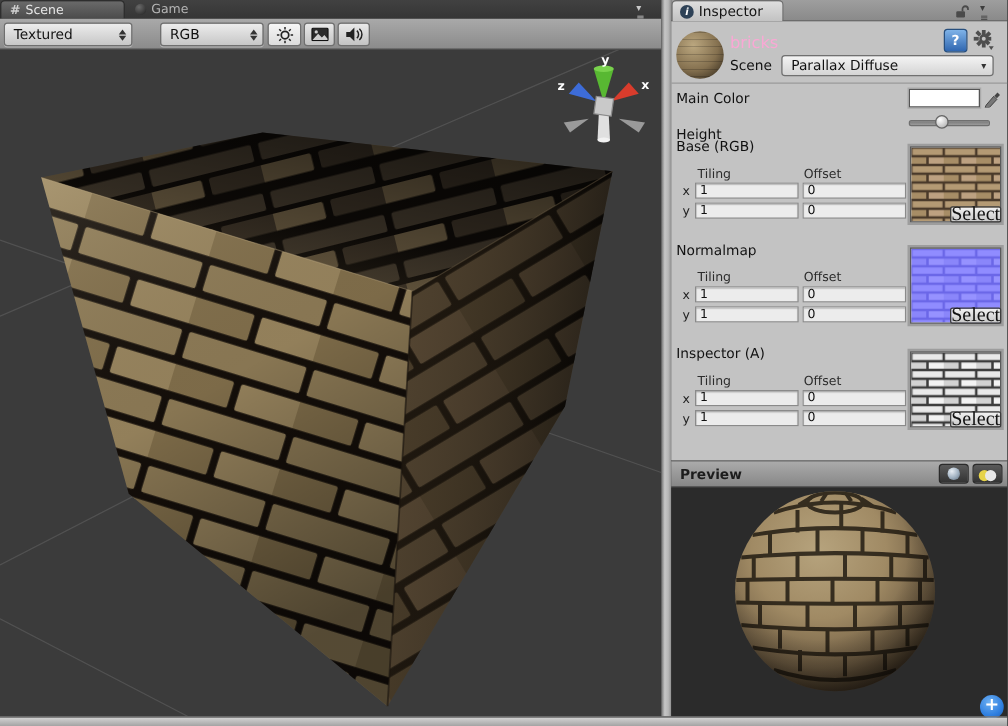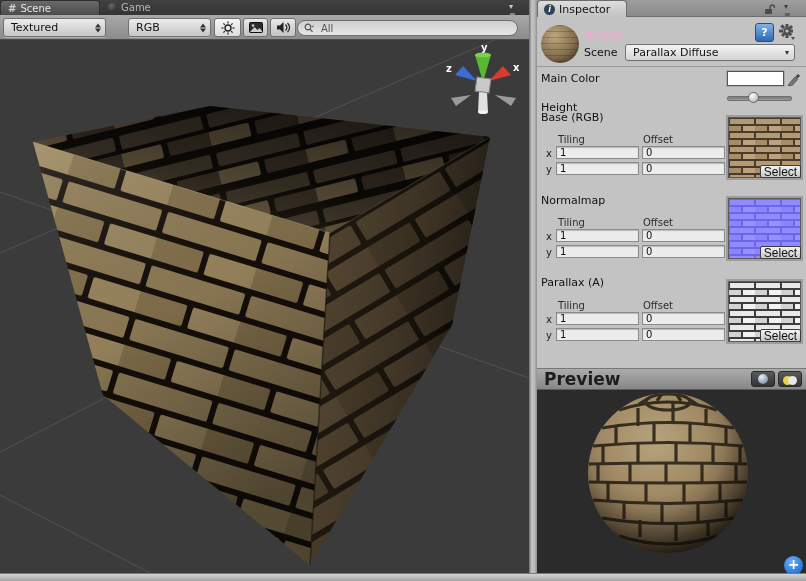--- a/index.html
+++ b/index.html
@@ -26,33 +26,33 @@
   
   .vdivider{left:529px;top:0;width:8px;height:573px;background:linear-gradient(90deg,#6e6e6e,#c6c6c6 35%,#b7b7b7 70%,#8f8f8f);}
   .insp-tabbar{left:537px;top:0;width:269px;height:17px;background:linear-gradient(#9e9e9e,#8a8a8a);border-bottom:1px solid #6c6c6c;box-sizing:border-box;}
   .tab-active-light{left:537px;top:0;width:90px;height:17px;background:linear-gradient(#dedede,#c2c2c2);border:1px solid #6c6c6c;border-bottom:none;border-radius:4px 4px 0 0;box-sizing:border-box;color:#141414;font-size:11px;display:flex;align-items:center;gap:4px;padding-left:6px;}
   .insp-body{left:537px;top:17px;width:269px;height:351px;background:#c3c3c3;}
   .lbl{color:#111;font-size:11px;}
   .small-hdr{color:#2c2c2c;font-size:10px;}
   .axis{color:#222;font-size:10px;}
   .field{height:13px;background:#ececec;border:1px solid #8a8a8a;box-sizing:border-box;font-size:10px;color:#111;padding:0 0 0 3px;font-family:inherit;box-shadow:inset 0 1px 1px rgba(0,0,0,.22);outline:none;}
   .thumb{box-sizing:border-box;border:1px solid #5a5a5a;box-shadow:0 0 0 2px #9d9d9d;}
-  .selectbtn{background:linear-gradient(#f2f2f2,#c9c9c9);border:1px solid #3d3d3d;border-radius:2px;font-size:12px;color:#111;display:flex;align-items:center;justify-content:center;box-sizing:border-box;font-family:Liberation Sans, sans-serif;padding:0;}
+  .selectbtn{background:linear-gradient(#f2f2f2,#c9c9c9);border:1px solid #3d3d3d;border-radius:2px;font-size:16px;color:#111;display:flex;align-items:center;justify-content:center;box-sizing:border-box;font-family:Liberation Serif, serif;padding:0;}
   .swatch{background:#fff;border:1px solid #555;box-sizing:border-box;box-shadow:0 0 0 1px #aaa;}
   .slider-track{height:3px;background:linear-gradient(#7a7a7a,#9a9a9a);border-radius:2px;border:1px solid #6f6f6f;}
   .slider-thumb{width:11px;height:11px;border-radius:50%;background:radial-gradient(circle at 35% 30%,#fdfdfd,#c2c2c2 70%,#8e8e8e);border:1px solid #666;box-sizing:border-box;}
   .shader-dd{background:linear-gradient(#f4f4f4,#d4d4d4);border:1px solid #707070;border-radius:3px;box-sizing:border-box;font-size:11px;color:#111;display:flex;align-items:center;padding-left:7px;}
   .shader-dd .caret{position:absolute;right:5px;color:#333;font-size:8px;}
   .helpicon{background:linear-gradient(#7fb3e8,#2f66b0);border:1px solid #274f7e;border-radius:3px;color:#fff;font-size:11px;font-weight:bold;display:flex;align-items:center;justify-content:center;}
   .matball{border-radius:50%;background:radial-gradient(circle at 36% 30%,#bba77f,#84704f 55%,#463a28 85%,#2c2318);position:relative;overflow:hidden;}
   .matball::after{content:"";position:absolute;inset:0;border-radius:50%;background:repeating-linear-gradient(rgba(0,0,0,.38) 0 1px,transparent 1px 6px);opacity:.5;}
   .infoicon{width:11px;height:11px;border-radius:50%;background:#2e4257;color:#fff;font-size:8px;font-weight:bold;display:flex;align-items:center;justify-content:center;font-style:italic;}
   
   .preview-hdr{left:537px;top:368px;width:269px;height:22px;background:linear-gradient(#ababab,#878787);border-top:1px solid #777;border-bottom:1px solid #5c5c5c;box-sizing:border-box;display:flex;align-items:center;}
-  .preview-title{font-size:17px;font-weight:bold;color:#1d1d1d;padding-left:7px;}
+  .preview-title{font-size:11px;font-weight:bold;color:#1d1d1d;padding-left:7px;}
   .pv-btn{width:24px;height:16px;border-radius:3px;background:linear-gradient(#5a5a5a,#333);border:1px solid #2a2a2a;display:flex;align-items:center;justify-content:center;box-sizing:border-box;}
   .ball-ico{width:10px;height:10px;border-radius:50%;background:radial-gradient(circle at 35% 30%,#e8eef4,#9fb0c0 55%,#5d6b7a);}
   .circ-y{width:9px;height:9px;border-radius:50%;background:#e6d34a;display:inline-block;}
   .circ-w{width:9px;height:9px;border-radius:50%;background:#e8e8e8;display:inline-block;margin-left:-4px;}
   .preview-body{left:537px;top:390px;width:269px;height:184px;background:#2b2b2b;overflow:hidden;}
   .plusbtn{width:19px;height:19px;border-radius:50%;background:radial-gradient(circle at 40% 30%,#6db0f2,#2f7fe0 60%,#1f5cb0);color:#fff;font-size:14px;line-height:17px;text-align:center;font-weight:bold;}
   .bottom-strip{left:0;top:573px;width:806px;height:8px;background:linear-gradient(#d4d4d4,#a2a2a2);border-top:1px solid #787878;box-sizing:border-box;}
   .gametab-ico{width:9px;height:9px;border-radius:50%;background:radial-gradient(circle at 35% 30%,#6a6a6a,#1e1e1e);display:inline-block;}
   .gridglyph{color:#cfcfcf;font-size:10px;font-weight:bold;}
 </style>
@@ -108,28 +108,20 @@
       <circle cx="4" cy="3.5" r="1.3" fill="#cfcfcf"></circle>
       <path d="M1 10 L5.5 5 L8.5 8 L10.5 6 L13 9 V10 Z" fill="#cfcfcf"></path>
     </svg>
   </div>
   <div class="abs tbtn" style="left:270px;top:18px;width:26px;height:19px;">
     <svg width="15" height="13" viewBox="0 0 15 13">
       <path d="M1 4.5 h3 l3.5-3.5 v11 L4 8.5 H1 Z" fill="#222"></path>
       <path d="M9.5 3.5 a4 4 0 0 1 0 6" fill="none" stroke="#222" stroke-width="1.2"></path>
       <path d="M11.5 2 a6 6 0 0 1 0 9" fill="none" stroke="#222" stroke-width="1.2"></path>
     </svg>
-  </div>
-  <div class="abs searchbox" style="left:297px;top:20px;width:221px;height:16px;">
-    <svg width="12" height="10" viewBox="0 0 12 10">
-      <circle cx="4" cy="4" r="2.8" fill="none" stroke="#555" stroke-width="1.2"></circle>
-      <line x1="6.2" y1="6.2" x2="8.5" y2="8.8" stroke="#555" stroke-width="1.2"></line>
-      <path d="M9.5 3.5 l3 0 -1.5 2 Z" fill="#555" transform="scale(0.8)"></path>
-    </svg>
-    <input type="text" value="All" style="">
   </div>
 
   <div class="abs" style="left:0;top:40px;width:529px;height:533px;background:#3b3b3b;overflow:hidden;">
     <svg width="529" height="533" viewBox="0 0 529 533">
       <defs>
         <pattern id="pbL" width="104" height="56" patternUnits="userSpaceOnUse" patternTransform="rotate(17)">
           <rect width="104" height="56" fill="#150f0a"></rect>
           <rect x="3" y="3" width="98" height="22" rx="2" fill="#8f7c57"></rect>
           <rect x="-49" y="31" width="98" height="22" rx="2" fill="#83704c"></rect>
           <rect x="55" y="31" width="98" height="22" rx="2" fill="#9a865f"></rect>
@@ -291,21 +283,21 @@
           <rect x="1" y="1" width="24" height="5" fill="#908cff"></rect>
           <rect x="-12" y="8" width="24" height="5" fill="#8a86fa"></rect>
           <rect x="14" y="8" width="24" height="5" fill="#9692ff"></rect>
         </pattern>
       </defs>
       <rect width="71" height="59" fill="url(#tn)"></rect>
     </svg>
   </div>
   <button class="abs selectbtn" style="left:760px;top:246px;width:41px;height:13px;">Select</button>
 
-  <div class="abs lbl" style="left:541px;top:276px;">Parallax (A)</div>
+  <div class="abs lbl" style="left:541px;top:276px;">Inspector (A)</div>
   <div class="abs small-hdr" style="left:558px;top:300px;">Tiling</div>
   <div class="abs small-hdr" style="left:643px;top:300px;">Offset</div>
   <div class="abs axis" style="left:546px;top:314px;">x</div>
   <input class="abs field" style="left: 556px; top: 312px; width: 83px;" value="1">
   <input class="abs field" style="left: 642px; top: 312px; width: 83px;" value="0">
   <div class="abs axis" style="left:546px;top:330px;">y</div>
   <input class="abs field" style="left: 556px; top: 328px; width: 83px;" value="1">
   <input class="abs field" style="left: 642px; top: 328px; width: 83px;" value="0">
   <div class="abs thumb" style="left:728px;top:281px;width:73px;height:61px;">
     <svg width="71" height="59">

